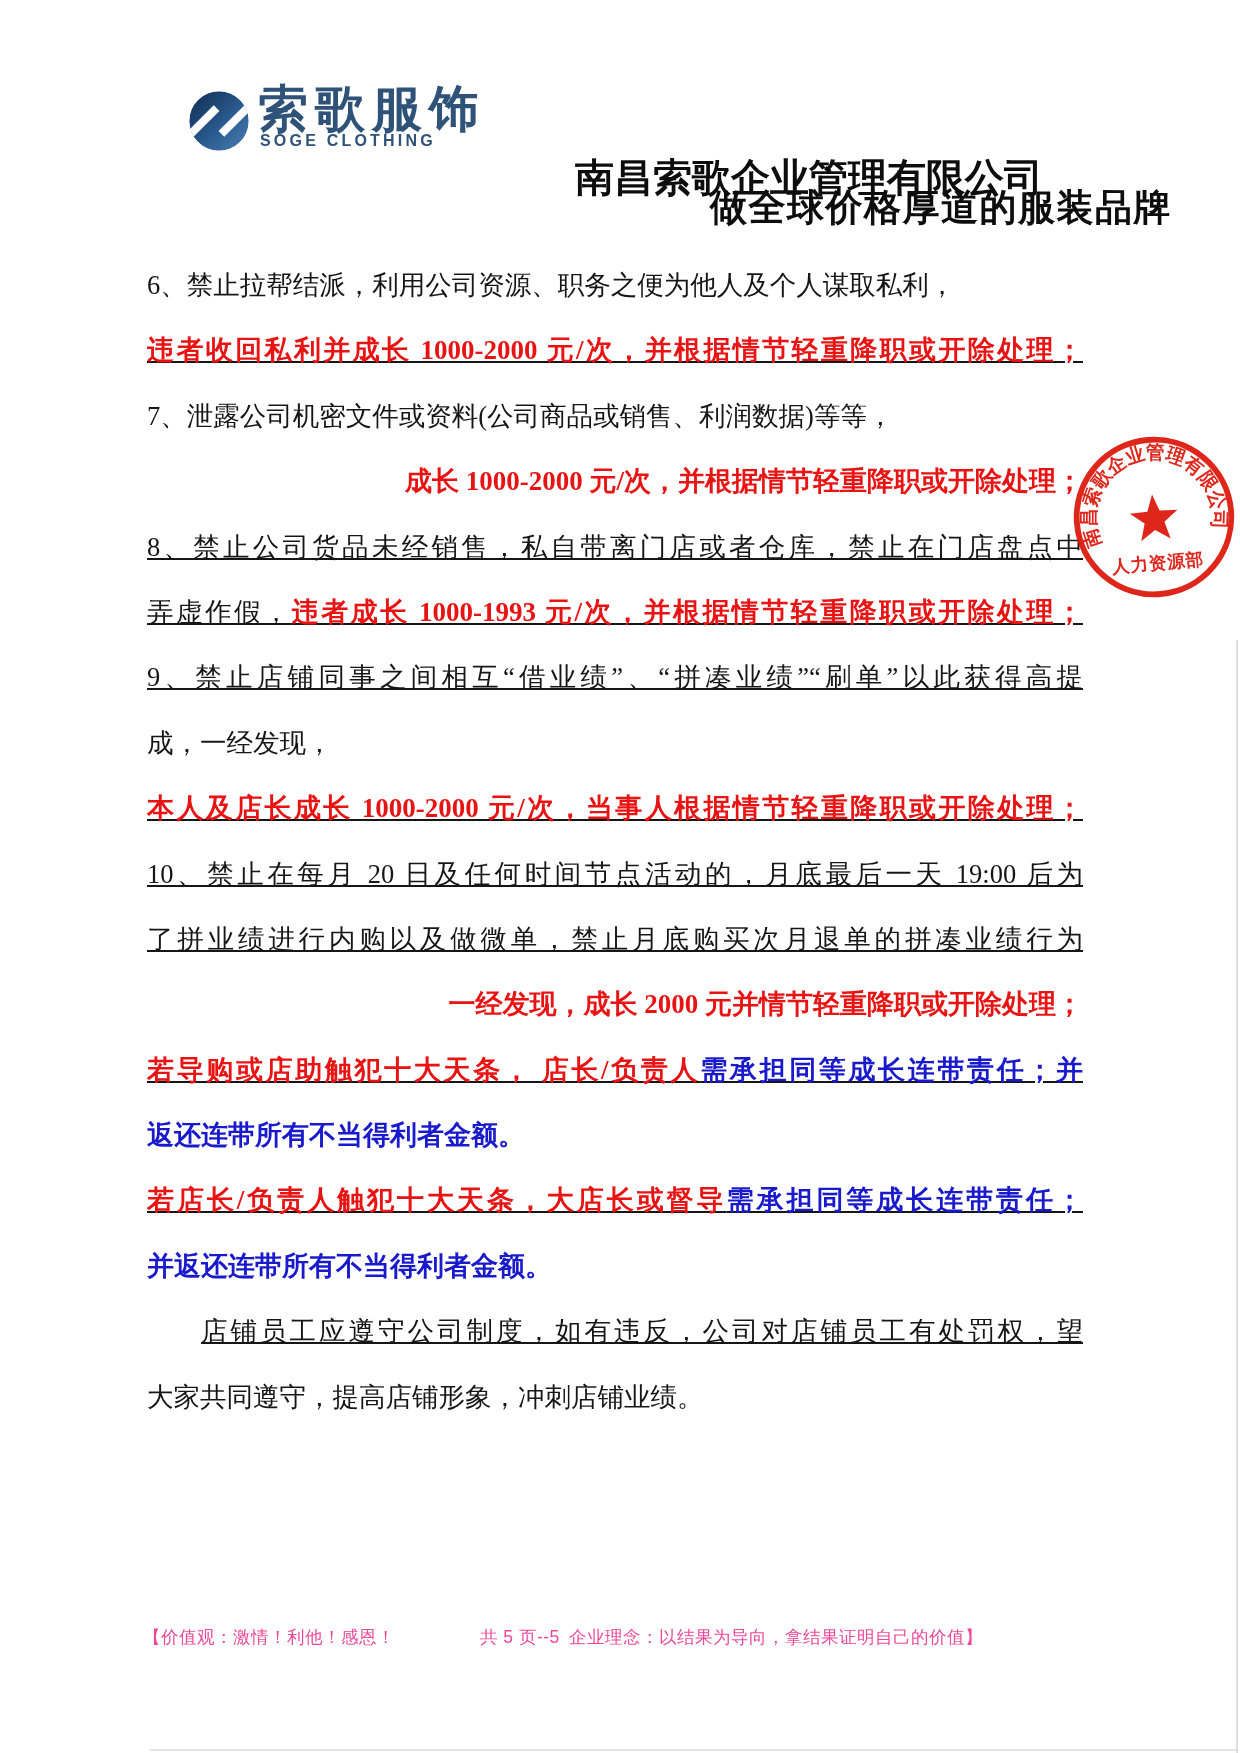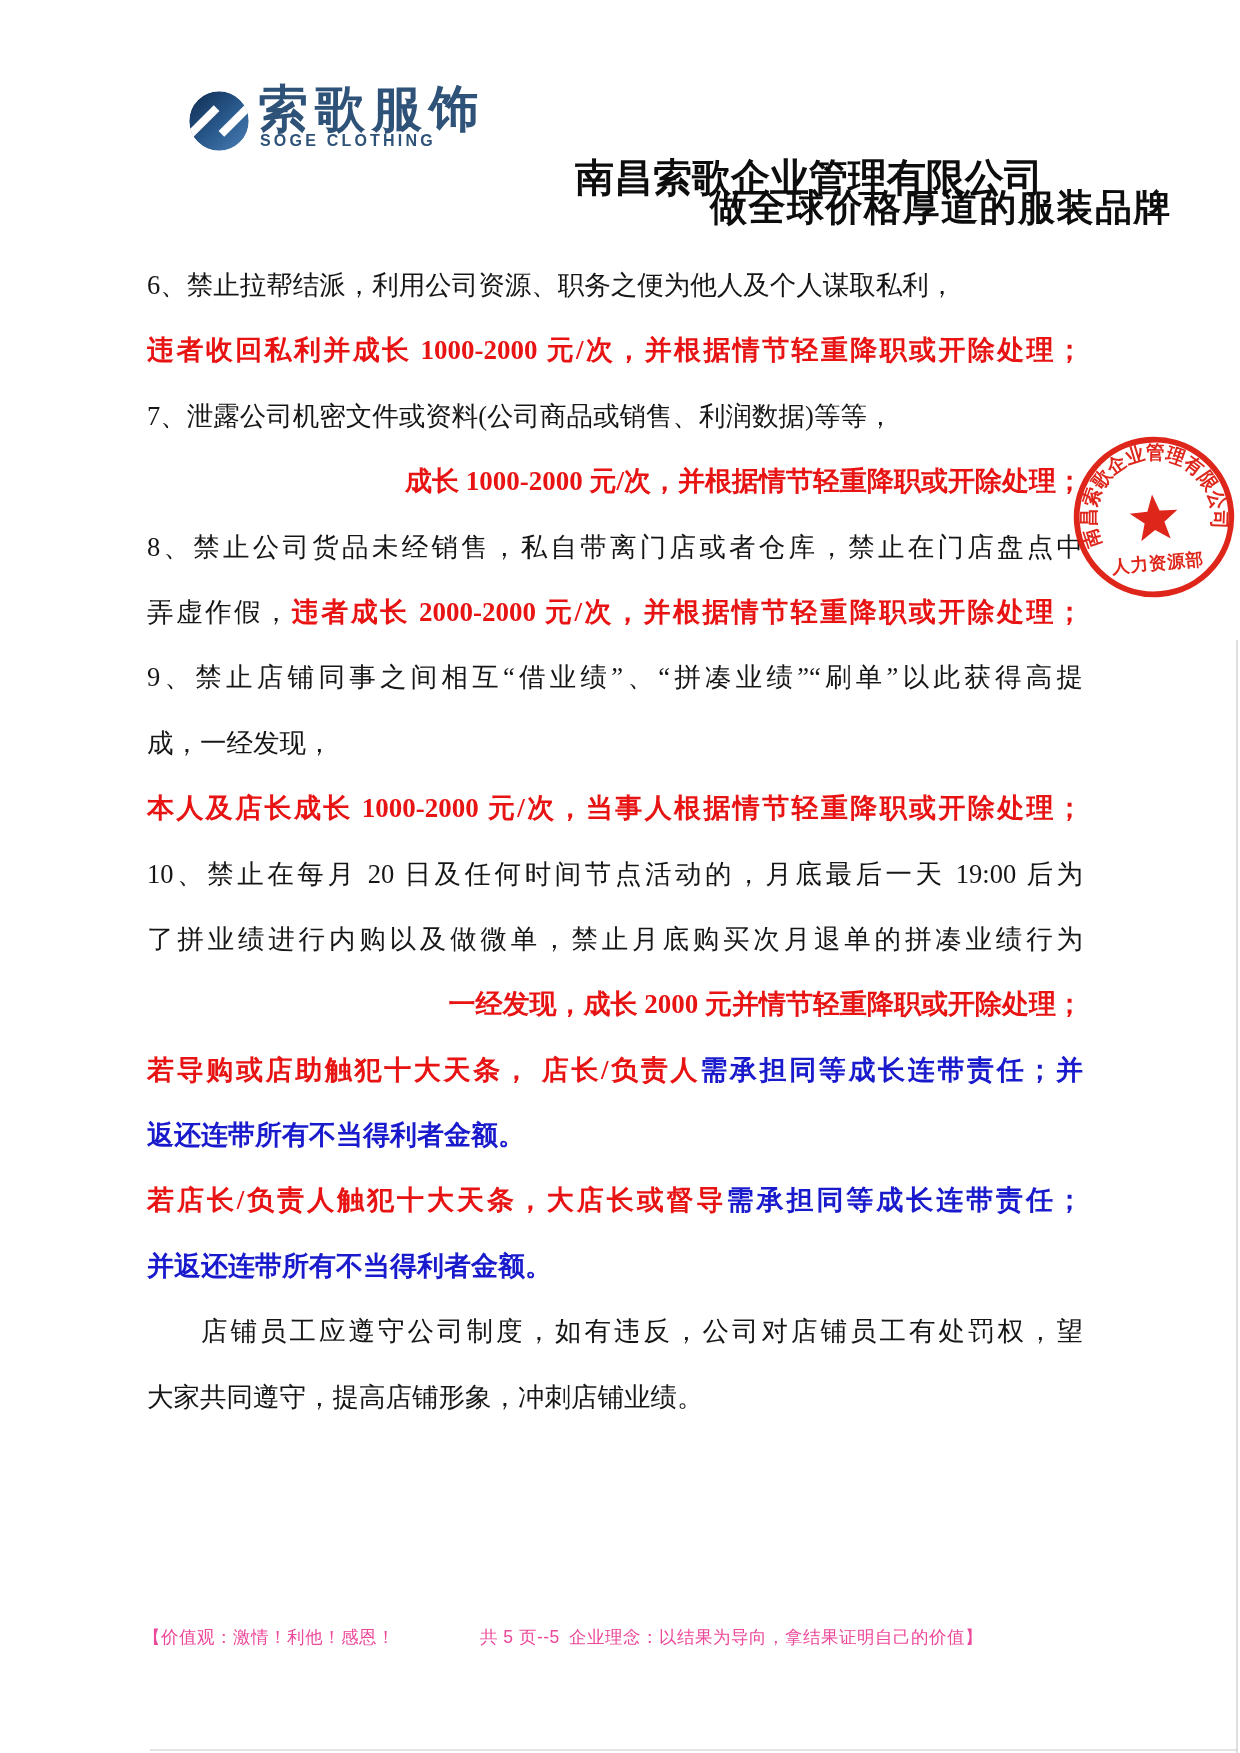--- a/index.html
+++ b/index.html
@@ -13,21 +13,21 @@
   .logo-en{position:absolute;left:260px;top:132px;font-family:"Liberation Sans","DejaVu Sans",sans-serif;
            font-size:16px;font-weight:700;letter-spacing:3.2px;color:#2e5278;}
   .title{position:absolute;left:575px;top:130px;font-family:"Liberation Sans","DejaVu Sans",sans-serif;
          font-size:39px;line-height:44px;font-weight:700;color:#0d0d0d;letter-spacing:0;}
   .slogan{position:absolute;left:710px;top:192px;font-family:"Liberation Sans","DejaVu Sans",sans-serif;
           font-size:37px;line-height:32px;font-weight:600;color:#0d0d0d;letter-spacing:1.5px;}
 
   
   .bodytext{position:absolute;left:147px;top:253px;width:936px;}
   .line{margin:0;height:65.4px;line-height:65.4px;font-size:26.5px;color:#161616;white-space:nowrap;}
-  .jl{text-align:justify;text-align-last:justify;white-space:normal;}
+  .jl{text-align:justify;text-align-last:justify;white-space:normal;text-decoration:underline;}
   .ra{text-align:right;}
   .ind{text-indent:54px;}
   .sk{color:#161616;}
   .sr{color:#e81313;font-weight:700;font-size:27px;}
   .sb{color:#1a1acd;font-weight:700;font-size:27px;}
 
   
   .stamp{position:absolute;left:1070px;top:433px;width:168px;height:168px;
          transform:rotate(-5deg);opacity:0.92;pointer-events:none;}
 
@@ -71,21 +71,21 @@
 
   <h1 class="title">南昌索歌企业管理有限公司</h1>
   <div class="slogan">做全球价格厚道的服装品牌</div>
 
   <main class="bodytext">
     <p class="line"><span class="sk">6、禁止拉帮结派，利用公司资源、职务之便为他人及个人谋取私利，</span></p>
     <p class="line jl"><span class="sr">违者收回私利并成长 1000-2000 元/次，并根据情节轻重降职或开除处理；</span></p>
     <p class="line"><span class="sk">7、泄露公司机密文件或资料(公司商品或销售、利润数据)等等，</span></p>
     <p class="line ra"><span class="sr">成长 1000-2000 元/次，并根据情节轻重降职或开除处理；</span></p>
     <p class="line jl"><span class="sk">8、禁止公司货品未经销售，私自带离门店或者仓库，禁止在门店盘点中</span></p>
-    <p class="line jl"><span class="sk">弄虚作假，</span><span class="sr">违者成长 2000-2000 元/次，并根据情节轻重降职或开除处理；</span></p>
+    <p class="line jl"><span class="sk">弄虚作假，</span><span class="sr">违者成长 1000-1993 元/次，并根据情节轻重降职或开除处理；</span></p>
     <p class="line jl"><span class="sk">9、禁止店铺同事之间相互“借业绩”、“拼凑业绩”“刷单”以此获得高提</span></p>
     <p class="line"><span class="sk">成，一经发现，</span></p>
     <p class="line jl"><span class="sr">本人及店长成长 1000-2000 元/次，当事人根据情节轻重降职或开除处理；</span></p>
     <p class="line jl"><span class="sk">10、禁止在每月 20 日及任何时间节点活动的，月底最后一天 19:00 后为</span></p>
     <p class="line jl"><span class="sk">了拼业绩进行内购以及做微单，禁止月底购买次月退单的拼凑业绩行为</span></p>
     <p class="line ra"><span class="sr">一经发现，成长 2000 元并情节轻重降职或开除处理；</span></p>
     <p class="line jl"><span class="sr">若导购或店助触犯十大天条， 店长/负责人</span><span class="sb">需承担同等成长连带责任；并</span></p>
     <p class="line"><span class="sb">返还连带所有不当得利者金额。</span></p>
     <p class="line jl"><span class="sr">若店长/负责人触犯十大天条，大店长或督导</span><span class="sb">需承担同等成长连带责任；</span></p>
     <p class="line"><span class="sb">并返还连带所有不当得利者金额。</span></p>

